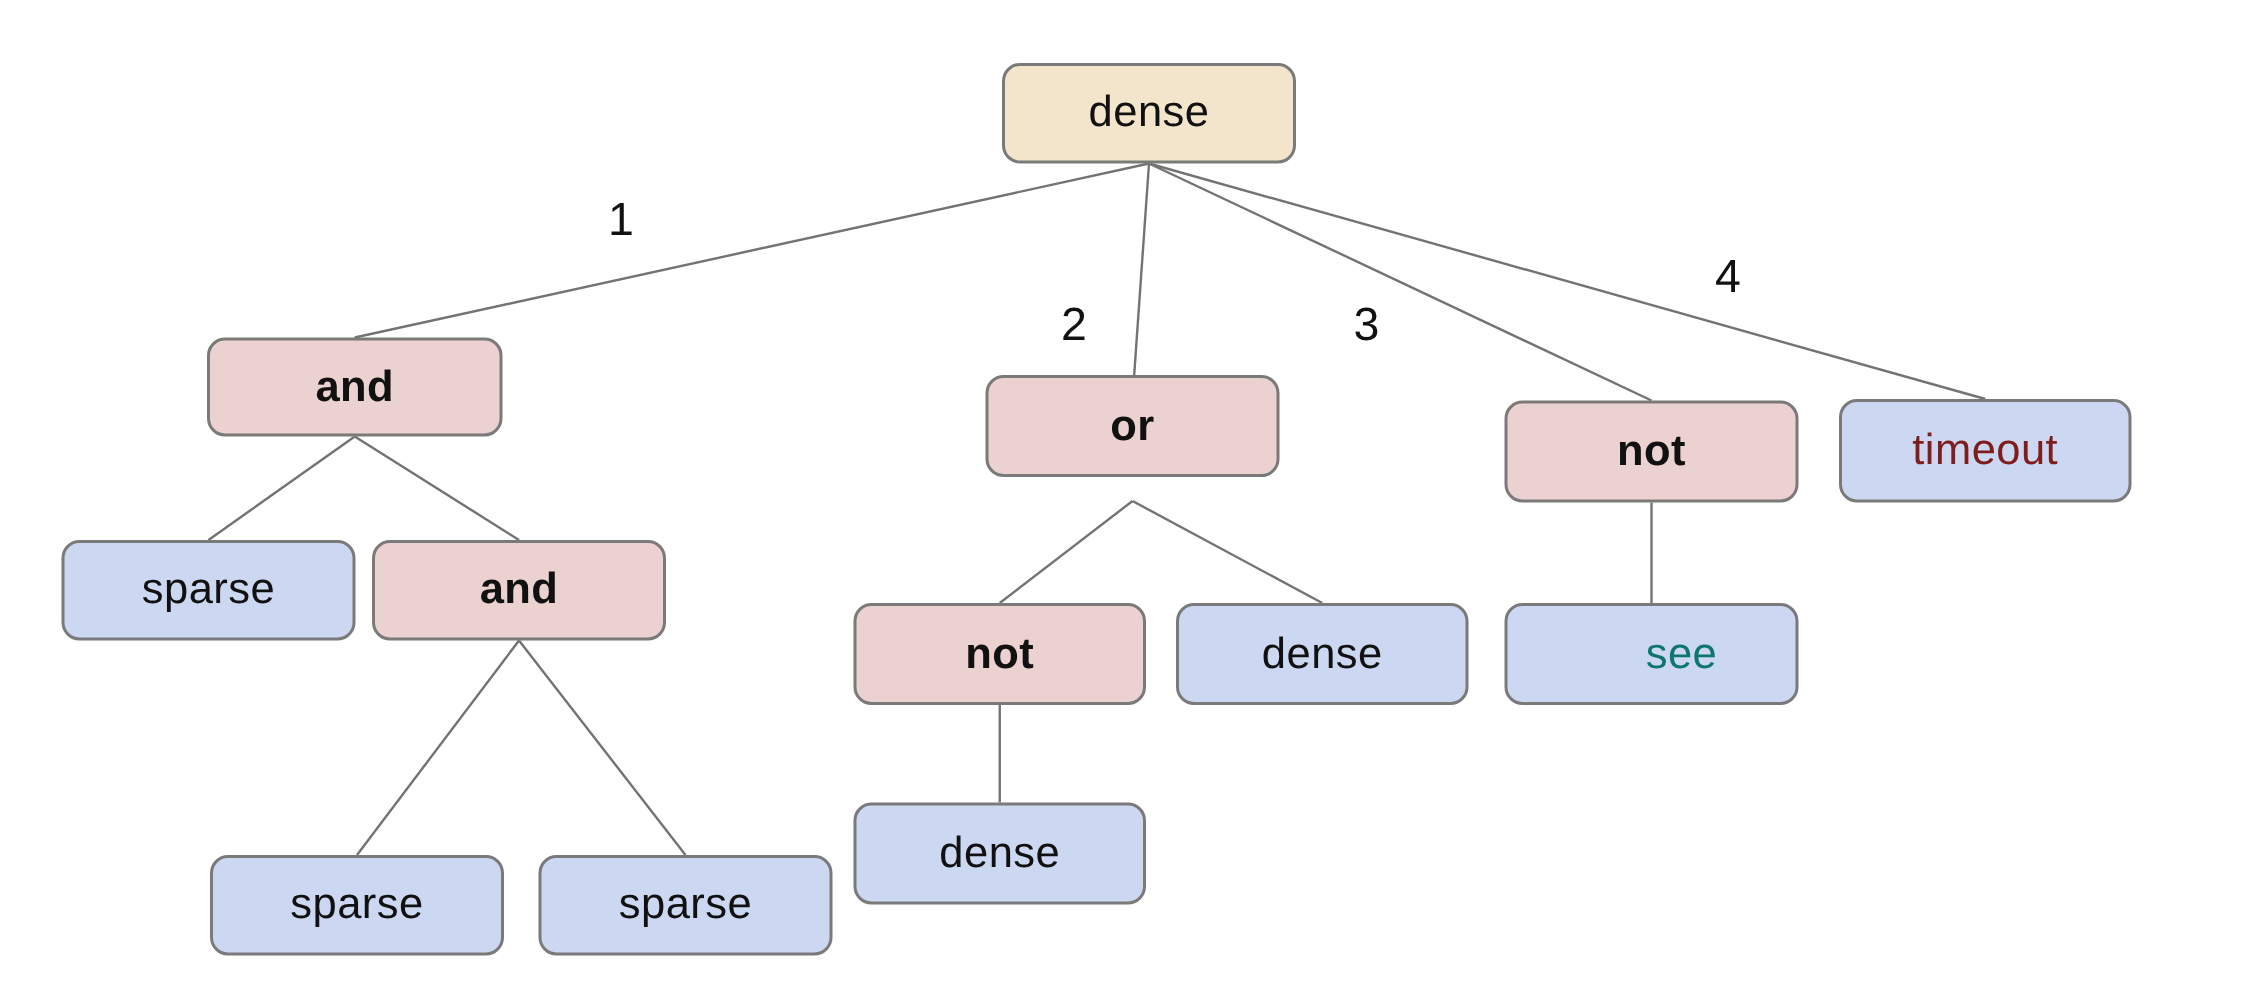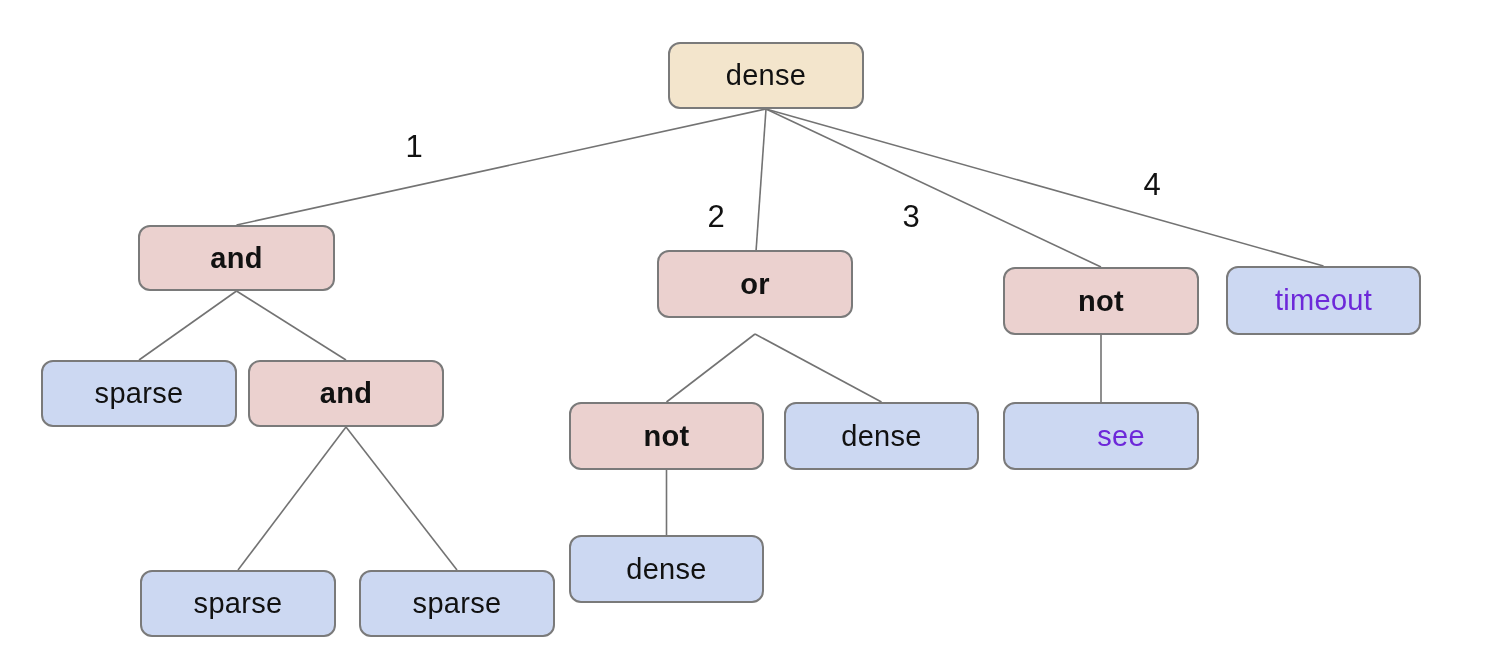--- a/index.html
+++ b/index.html
@@ -73,36 +73,36 @@
       <div class="node operator" style="left: 138px; top: 225px; width: 197px; height: 66px; background: rgb(235, 209, 207); border-color: rgb(122, 122, 122);">
         <span style="color: rgb(17, 17, 17);">and</span>
       </div>
       <div class="node operator" style="left: 657px; top: 250px; width: 196px; height: 68px; background: rgb(235, 209, 207); border-color: rgb(122, 122, 122);">
         <span style="color: rgb(17, 17, 17);">or</span>
       </div>
       <div class="node operator" style="left: 1003px; top: 267px; width: 196px; height: 68px; background: rgb(235, 209, 207); border-color: rgb(122, 122, 122);">
         <span style="color: rgb(17, 17, 17);">not</span>
       </div>
       <div class="node leaf" style="left: 1226px; top: 266px; width: 195px; height: 69px; background: rgb(204, 216, 242); border-color: rgb(122, 122, 122);">
-        <span style="color: #6d28d9;">timeout</span>
+        <span style="color: #7f1d1d;">timeout</span>
       </div>
       <div class="node leaf" style="left: 41px; top: 360px; width: 196px; height: 67px; background: rgb(204, 216, 242); border-color: rgb(122, 122, 122);">
         <span style="color: rgb(17, 17, 17);">sparse</span>
       </div>
       <div class="node operator" style="left: 248px; top: 360px; width: 196px; height: 67px; background: rgb(235, 209, 207); border-color: rgb(122, 122, 122);">
         <span style="color: rgb(17, 17, 17);">and</span>
       </div>
       <div class="node operator" style="left: 569px; top: 402px; width: 195px; height: 68px; background: rgb(235, 209, 207); border-color: rgb(122, 122, 122);">
         <span style="color: rgb(17, 17, 17);">not</span>
       </div>
       <div class="node leaf" style="left: 784px; top: 402px; width: 195px; height: 68px; background: rgb(204, 216, 242); border-color: rgb(122, 122, 122);">
         <span style="color: rgb(17, 17, 17);">dense</span>
       </div>
       <div class="node leaf" style="left: 1003px; top: 402px; width: 196px; height: 68px; background: rgb(204, 216, 242); border-color: rgb(122, 122, 122);">
-        <span style="color: #6d28d9; margin-left: 40px;">see</span>
+        <span style="color: #0f766e; margin-left: 40px;">see</span>
       </div>
       <div class="node leaf" style="left: 140px; top: 570px; width: 196px; height: 67px; background: rgb(204, 216, 242); border-color: rgb(122, 122, 122);">
         <span style="color: rgb(17, 17, 17);">sparse</span>
       </div>
       <div class="node leaf" style="left: 359px; top: 570px; width: 196px; height: 67px; background: rgb(204, 216, 242); border-color: rgb(122, 122, 122);">
         <span style="color: rgb(17, 17, 17);">sparse</span>
       </div>
       <div class="node leaf" style="left: 569px; top: 535px; width: 195px; height: 68px; background: rgb(204, 216, 242); border-color: rgb(122, 122, 122);">
         <span style="color: rgb(17, 17, 17);">dense</span>
       </div>

